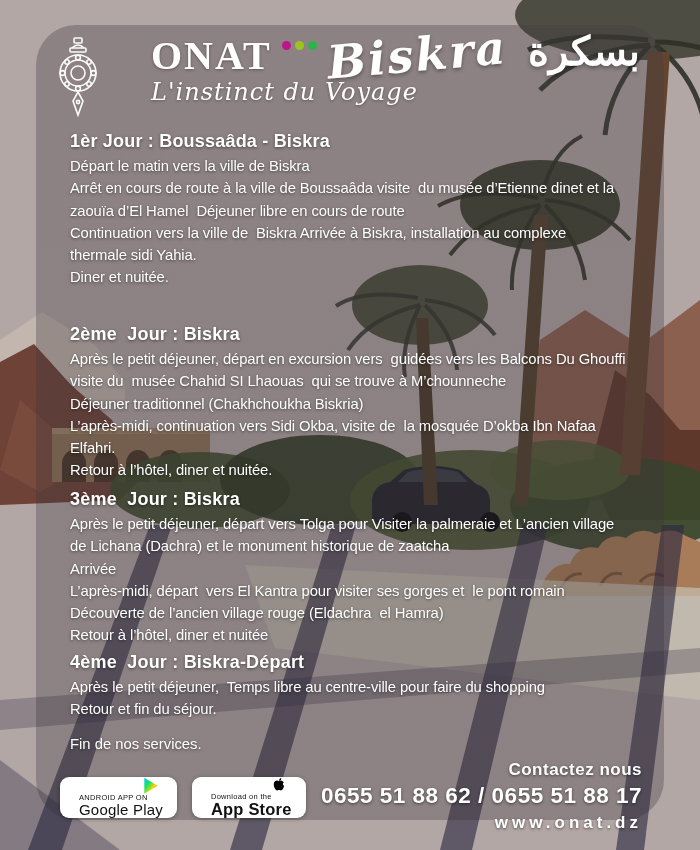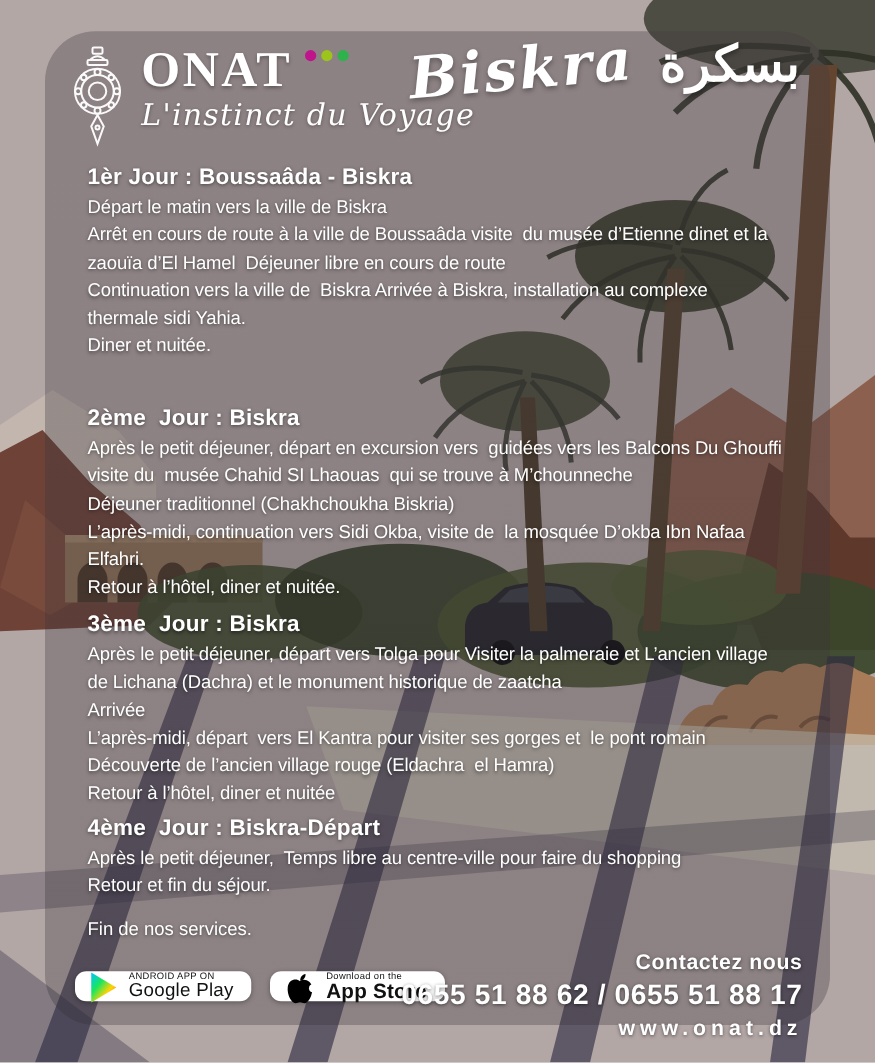--- a/index.html
+++ b/index.html
@@ -18,41 +18,41 @@
       radial-gradient(ellipse 280px 90px at 63% 48%, rgba(238,160,88,.85), rgba(238,160,88,0) 72%),
       radial-gradient(ellipse 420px 160px at 45% 78%, rgba(205,198,180,.55), rgba(205,198,180,0) 75%),
       linear-gradient(180deg,#b5a9a8 0%,#bfb0aa 14%,#c7b3a7 28%,#c2aa97 38%,#a5846d 46%,#8a6a52 52%,#9c8465 57%,#b0front 0,#b29c78 64%,#bba77f 76%,#ad9672 88%,#a0895f 100%);}
   .scene{position:absolute;inset:0;}
 
   
   .panel{position:absolute;left:36px;right:36px;top:25px;bottom:30px;border-radius:40px;
     background:linear-gradient(180deg,rgba(66,58,64,.34),rgba(52,46,52,.30));}
 
   
-  .logo{position:absolute;left:56px;top:36px;display:flex;align-items:flex-start;}
+  .logo{position:absolute;left:56px;top:36px;display:flex;align-items:flex-start;gap:38px;}
   .logo-emblem{width:44px;height:84px;}
   .logo-textcol{margin-left:13px;color:#fff;}
   .logo-name{font-family:"Liberation Serif",serif;font-weight:bold;font-size:40px;letter-spacing:2px;line-height:40px;display:inline-block;vertical-align:top;text-shadow:0 1px 3px rgba(0,0,0,.35);}
   .logo-dots{display:inline-block;margin-left:6px;}
   .logo-dots i{display:inline-block;width:9px;height:9px;border-radius:50%;margin-left:4px;}
   .logo-tagline{font-family:"DejaVu Serif",serif;font-style:italic;font-size:24px;margin-top:2px;letter-spacing:1px;text-shadow:0 1px 3px rgba(0,0,0,.35);}
 
   .dest{position:absolute;right:60px;top:28px;color:#fff;white-space:nowrap;text-shadow:0 2px 4px rgba(0,0,0,.35);}
   .dest-latin{display:inline-block;font-family:"DejaVu Serif",serif;font-style:italic;font-weight:bold;font-size:46px;transform:rotate(-5deg);letter-spacing:2px;}
   .dest-arabic{display:inline-block;font-size:40px;font-weight:bold;margin-left:16px;vertical-align:6px;}
 
   
   .itin{position:absolute;left:70px;width:575px;color:#fff;text-shadow:0 1px 3px rgba(0,0,0,.5);}
   .itin h3{margin:0 0 3px 0;font-size:18px;font-weight:bold;letter-spacing:.2px;white-space:pre;}
   .itin .ln{font-size:14.8px;line-height:22.3px;white-space:pre;letter-spacing:-.1px;}
   .closing{position:absolute;left:70px;color:#fff;font-size:14.8px;text-shadow:0 1px 3px rgba(0,0,0,.5);white-space:pre;}
 
   
   .badges{position:absolute;left:60px;top:777px;display:flex;gap:15px;}
-  .badge{display:flex;align-items:flex-start;background:#fff;border-radius:9px;height:24px;padding:0 14px 0 11px;box-shadow:0 1px 4px rgba(0,0,0,.35);cursor:pointer;}
+  .badge{display:flex;align-items:flex-end;background:#fff;border-radius:9px;height:41px;padding:0 14px 0 11px;box-shadow:0 1px 4px rgba(0,0,0,.35);cursor:pointer;flex-direction:column;}
   .badge .txt{margin-left:8px;color:#111;line-height:1.05;}
   .badge .t1{font-size:7.5px;letter-spacing:.3px;}
   .badge .t2{font-size:16.5px;font-weight:bold;letter-spacing:.2px;}
   .badge.gp .t2{font-weight:normal;font-size:15px;}
 
   .contact{position:absolute;right:58px;top:760px;text-align:right;color:#fff;text-shadow:0 1px 3px rgba(0,0,0,.55);}
   .contact .c1{font-size:17px;font-weight:bold;letter-spacing:.5px;}
   .contact .c2{font-size:22.5px;font-weight:bold;letter-spacing:.5px;margin-top:3px;white-space:nowrap;}
   .contact .c3{font-size:17px;font-weight:bold;letter-spacing:4px;margin-top:4px;}
 </style>

